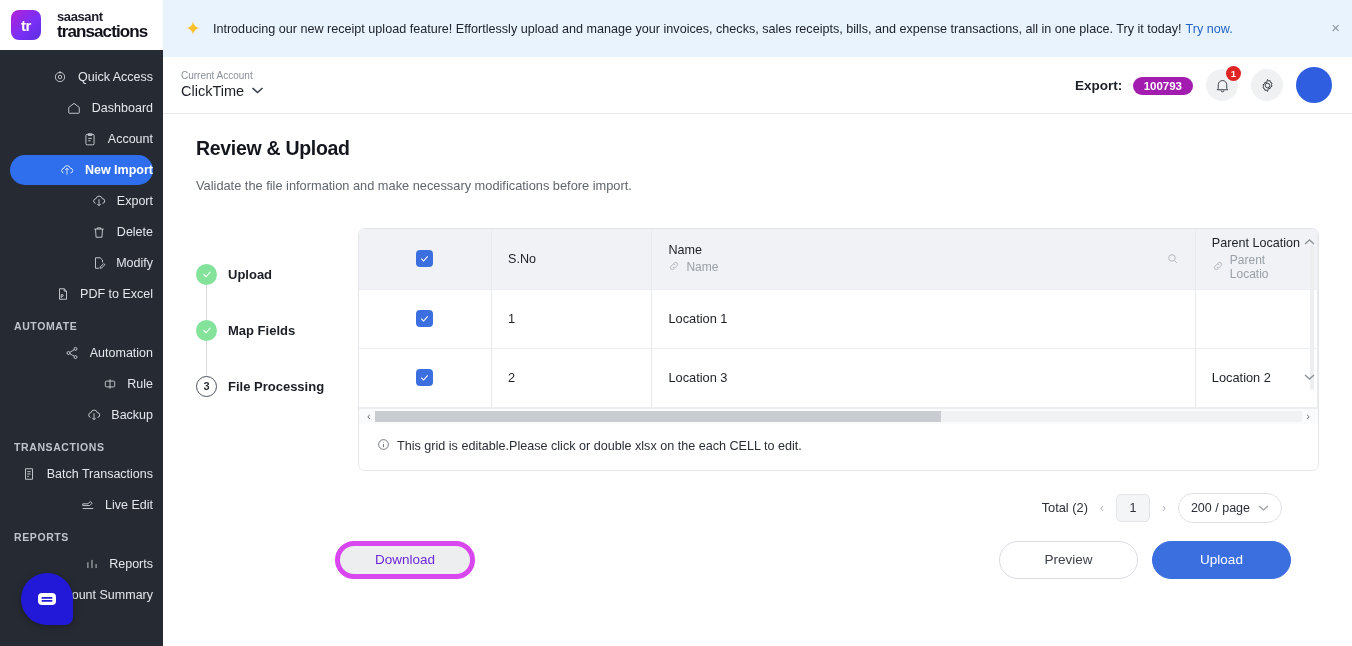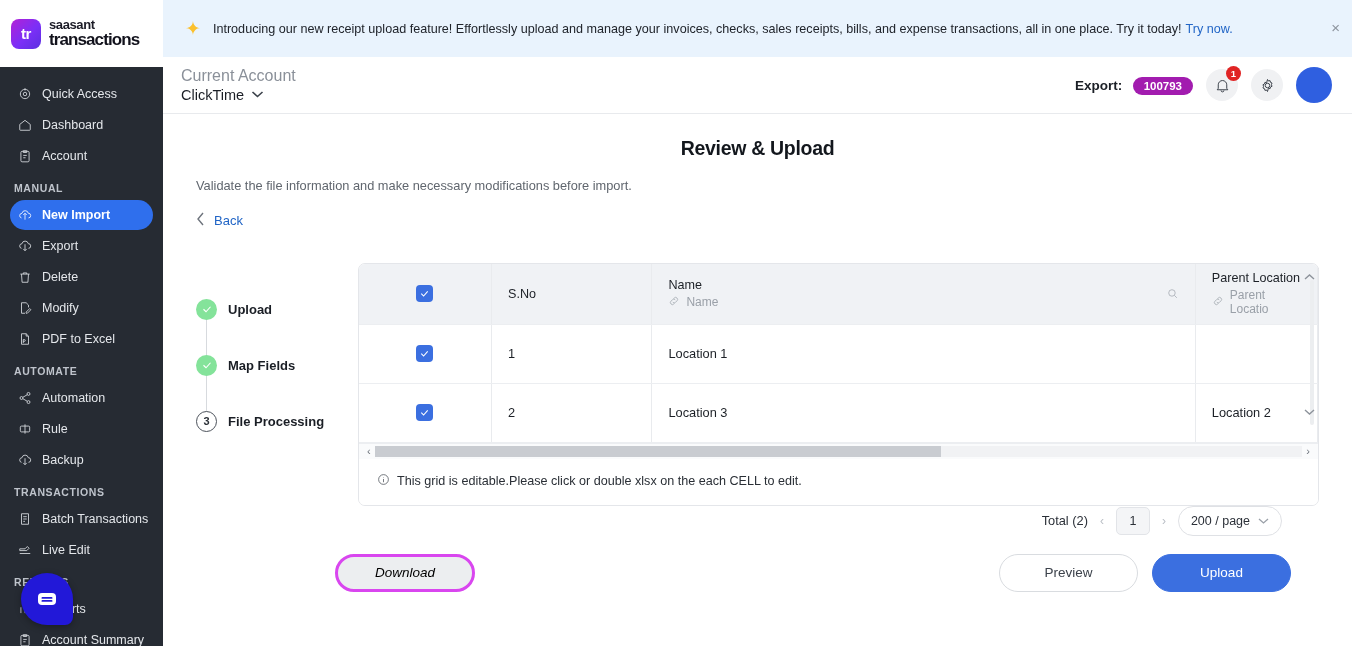--- a/index.html
+++ b/index.html
@@ -13,22 +13,22 @@
 
   
   .sidebar {
     width: 163px; height: 646px;
     background: #262b33;
     flex: 0 0 163px;
     position: relative;
     overflow: hidden;
   }
   .brand {
-    height: 67px; background: #ffffff;
-    display: flex; align-items: center; gap: 8px;
+    height: 50px; background: #ffffff;
+    display: flex; align-items: center; gap: 16px;
     padding-left: 11px;
   }
   .brand-logo {
     width: 30px; height: 30px; border-radius: 8px;
     background: linear-gradient(135deg, #b321d6 0%, #7b2ff7 55%, #5b2fe0 100%);
     color: #fff; font-weight: bold; font-size: 15px;
     display: flex; align-items: center; justify-content: center;
     letter-spacing: -0.5px;
     flex: 0 0 30px;
   }
@@ -40,21 +40,21 @@
   .nav-section {
     color: #bfc4cc; font-size: 10.5px; font-weight: bold;
     letter-spacing: 0.6px; padding: 10px 0 6px 14px;
     text-transform: uppercase;
   }
   .nav-item {
     display: flex; align-items: center; gap: 10px;
     height: 30px; margin: 0 10px 1px 10px;
     padding-left: 7px; border-radius: 15px;
     color: #e4e7eb; font-size: 12.5px;
-    cursor: pointer; white-space: nowrap;
+    cursor: pointer; white-space: nowrap; justify-content: flex-end;
   }
   .nav-item.active { background: #2f6fed; color: #fff; font-weight: bold; }
   .nav-item .ico {
     width: 15px; height: 15px; flex: 0 0 15px;
     display: flex; align-items: center; justify-content: center;
     opacity: .92;
   }
   .nav-item .ico svg { width: 14px; height: 14px; stroke: currentColor; fill: none; stroke-width: 1.5; }
 
   
@@ -83,21 +83,21 @@
   .promo-close {
     position: absolute; right: 12px; top: 20px;
     color: #8d949e; font-size: 15px; cursor: pointer; line-height: 1;
   }
 
   
   .acct-bar {
     height: 57px; background: #fff; border-bottom: 1px solid #e8eaed;
     display: flex; align-items: center; padding: 0 20px 0 18px;
   }
-  .acct-label { font-size: 16px; color: #8a9099; line-height: 1.25; }
+  .acct-label { font-size: 10px; color: #8a9099; line-height: 1.25; }
   .acct-name { font-size: 14.5px; color: #1b1f26; line-height: 1.25; }
   .acct-caret { margin-left: 7px; font-size: 12px; color: #414750; }
   .acct-name-row { display: flex; align-items: center; cursor: pointer; }
   .hdr-right { margin-left: auto; display: flex; align-items: center; gap: 13px; }
   .credits-label { font-size: 13.5px; font-weight: bold; color: #1b1f26; }
   .credits-pill {
     background: #a21caf; color: #fff; border-radius: 11px;
     font-size: 11.5px; font-weight: bold; padding: 3px 11px; margin-left: 6px;
   }
   .circ-btn {
@@ -110,21 +110,21 @@
     position: absolute; top: -3px; right: -3px;
     background: #e02424; color: #fff; border-radius: 50%;
     width: 15px; height: 15px; font-size: 9.5px;
     display: flex; align-items: center; justify-content: center; font-weight: bold;
   }
   .avatar { width: 36px; height: 36px; border-radius: 50%; background: #2f5fe0; cursor: pointer; }
 
   
   .content { flex: 1; background: #fff; padding: 0 33px; min-width: 0; position: relative; }
 
-  .title-row { display: flex; align-items: baseline; padding-top: 23px; justify-content: center; }
+  .title-row { display: flex; align-items: baseline; padding-top: 23px; }
   .page-title { font-size: 19.5px; font-weight: bold; color: #13171d; letter-spacing: -0.3px; }
   .meta { font-size: 13px; color: #2c323a; }
   .meta b { font-weight: bold; color: #14181e; }
   .meta-sheet { position: absolute; left: 338px; top: 148px; }
   .meta-file { position: absolute; left: 485px; top: 148px; }
   .meta-txn  { position: absolute; right: 33px; top: 148px; }
 
   .subtitle { font-size: 12.8px; color: #60666e; margin-top: 18px; }
 
   .back-row { display: flex; align-items: center; gap: 9px; margin-top: 19px; cursor: pointer; }
@@ -204,21 +204,21 @@
   .hs-thumb { position: absolute; left: 0; top: 0; height: 11px; width: 61%; background: #c9ccd1; }
 
   .grid-note {
     display: flex; align-items: center; gap: 7px;
     padding: 14px 16px 16px 18px; font-size: 12.6px; color: #2a2f36;
     background: #fff;
   }
   .grid-note svg { width: 13px; height: 13px; stroke: #4b5159; fill: none; stroke-width: 1.4; }
 
   
-  .pager { display: flex; align-items: center; justify-content: flex-end; gap: 12px; padding-right: 37px; }
+  .pager { display: flex; align-items: center; justify-content: flex-end; gap: 12px; margin-top: 22px; padding-right: 37px; }
   .pg-total { font-size: 12.8px; color: #2b3038; }
   .pg-arrow { color: #b9bec5; font-size: 12px; cursor: pointer; }
   .pg-num {
     width: 34px; height: 28px; border: 1px solid #e2e4e8; border-radius: 5px;
     background: #f4f5f7; display: flex; align-items: center; justify-content: center;
     font-size: 12.5px; color: #2b3038; cursor: pointer;
   }
   .pg-size {
     height: 30px; min-width: 102px; border: 1px solid #dfe1e5; border-radius: 15px;
     display: flex; align-items: center; gap: 8px;
@@ -226,21 +226,21 @@
   }
   .pg-size .cv { color: #9aa0a8; font-size: 11px; }
 
   
   .footer { display: flex; align-items: center; margin-top: 18px; padding: 0 28px 0 139px; }
   .btn {
     height: 38px; border-radius: 19px; font-size: 13.5px;
     display: inline-flex; align-items: center; justify-content: center;
     cursor: pointer; user-select: none;
   }
-  .btn-download { width: 140px; background: #eceef0; color: #000000; border: 3px solid #d946ef; font-style: italic; }
+  .btn-download { width: 140px; background: #eceef0; color: #6d28d9; border: 5px solid #d946ef; }
   .btn-preview { width: 139px; background: #fff; color: #3c424b; border: 1px solid #d9dce0; }
   .btn-upload { width: 139px; background: #3b6fe0; color: #fff; border: 1px solid #3b6fe0; margin-left: 14px; }
   .footer-right { margin-left: auto; display: flex; align-items: center; }
 </style>
 </head>
 <body>
 
 <div class="app">
 
   <aside class="sidebar">
@@ -276,21 +276,20 @@
         <span class="ico">
             <svg viewBox="0 0 24 24">
               <rect x="5" y="4" width="14" height="18" rx="2"></rect>
               <path d="M9 3h6v3H9z"></path>
               <path d="M9 11h6M9 15h4"></path>
             </svg>
           </span>
         <span>Account</span>
       </div>
 
-      <div class="nav-section">MANUAL</div>
       <div class="nav-item active">
         <span class="ico">
             <svg viewBox="0 0 24 24">
               <path d="M6 17a4 4 0 0 1 .8-7.9A5.5 5.5 0 0 1 17.6 9 3.9 3.9 0 0 1 18 17"></path>
               <path d="M12 20V9m0 0l-3 3m3-3l3 3"></path>
             </svg>
           </span>
         <span>New Import</span>
       </div>
       <div class="nav-item">
@@ -470,28 +469,20 @@
         <b>File Name:</b>
         <span>SaasAnt_Excel_Transactions_US_Template(1).xlsx</span>
       </div>
       <div class="meta meta-txn">
         <b>Transaction:</b>
         <span>Locations</span>
       </div>
 
       <div class="subtitle">Validate the file information and make necessary modifications before import.</div>
 
-      <div class="back-row">
-        <span class="back-chevron">
-          <svg width="9" height="14" viewBox="0 0 9 14" fill="none" stroke="#6d737c" stroke-width="1.4">
-              <path d="M7 1L2 7l5 6"></path>
-            </svg>
-        </span>
-        <span class="back-text">Back</span>
-      </div>
 
       <div class="links">
         <span class="link-a">How to import Locations / Departments List?</span>
         <span class="link-b">Switch to Full Screen</span>
       </div>
 
       <div class="grid-area">
 
         <div class="stepper">
           <div class="step-line"></div>

